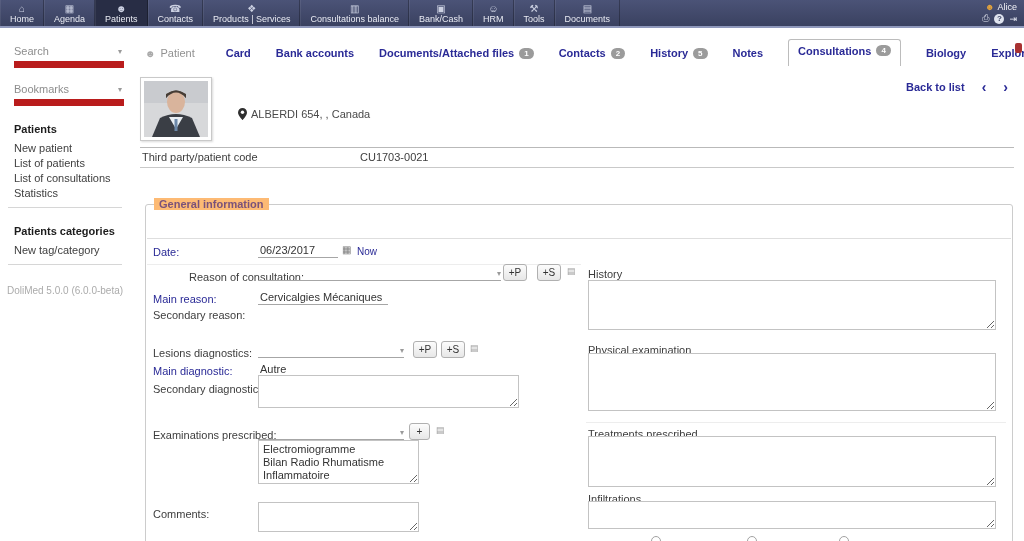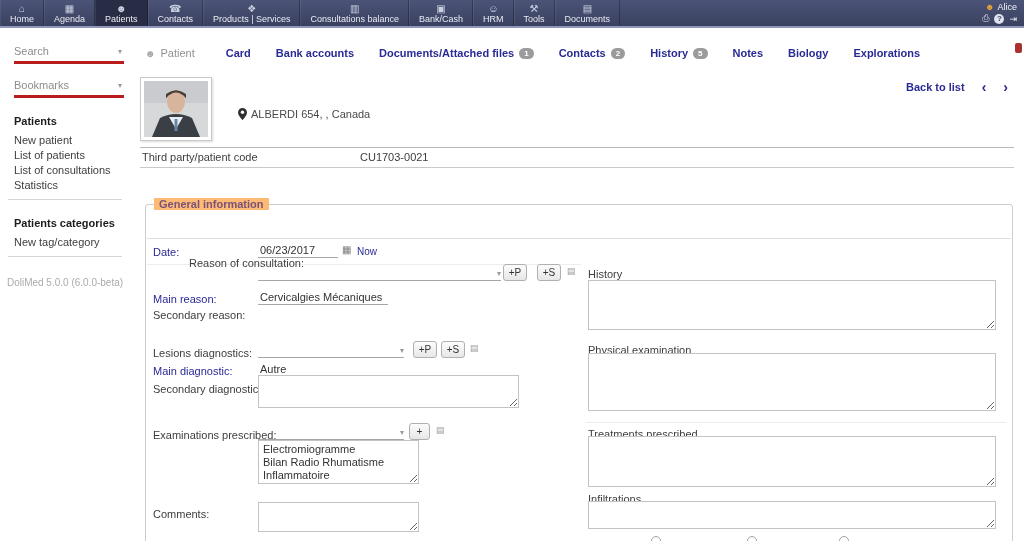--- a/index.html
+++ b/index.html
@@ -22,21 +22,21 @@
   .user-ic { color:#e2a33d; font-size:9px; }
   .sys-icons { display:flex; align-items:center; gap:5px; color:#e4e7f1; font-size:9px; }
   .help-circle { width:10px; height:10px; border-radius:50%; background:#dfe3ee; color:#3a4263;
     font-size:8px; line-height:10px; text-align:center; font-weight:bold; }
 
   
   .sidebar { position:absolute; left:0; top:30px; width:130px; bottom:0; background:#fff; }
   .logo { display:flex; align-items:center; gap:5px; margin:8px 0 0 26px; }
   .logo-txt { font-size:10px; font-weight:bold; color:#111; line-height:11px; }
   .side-select { display:flex; justify-content:space-between; align-items:center;
-    margin:13px 6px 0 14px; padding:2px 2px 4px 0; border-bottom:3px solid #b91c1c;
+    margin:13px 6px 0 14px; padding:2px 2px 4px 0; border-bottom:7px solid #b91c1c;
     color:#8d8d8d; font-size:11px; cursor:pointer; }
   .side-caret { color:#9a9a9a; font-size:8px; }
   .side-head { font-weight:bold; font-size:11px; color:#1c1c1c; margin:17px 0 5px 14px; }
   .side-link { font-size:11px; color:#404040; margin-left:14px; padding:1.5px 0; cursor:pointer; }
   .side-div { border-top:1px solid #d6d6d6; margin:7px 8px 0 8px; }
   .side-foot { color:#ababab; font-size:10px; text-align:center; margin-top:20px; }
 
   
   .main { position:absolute; left:130px; top:28px; right:0; bottom:0; }
 
@@ -203,20 +203,24 @@
           <span>Contacts</span>
           <span class="badge">2</span>
         </div>
       <div class="tab">
           <span>History</span>
           <span class="badge">5</span>
         </div>
       <div class="tab">
           <span>Notes</span>
         </div>
+      <div class="tab active">
+          <span>Consultations</span>
+          <span class="badge">4</span>
+        </div>
       <div class="tab">
           <span>Biology</span>
         </div>
       <div class="tab">
           <span>Explorations</span>
         </div>
 
     </div>
     <div class="edge-marker"></div>
 
@@ -254,21 +258,21 @@
       <div class="gfs-legend">General information</div>
 
       <div class="fs-hr"></div>
 
       <div class="lblb" style="left:7px; top:41px;">Date:</div>
       <input class="inp" style="left: 112px; top: 37px; width: 80px;" value="06/23/2017">
       <span class="cal-ic" style="left:196px; top:40px;">▦</span>
       <span class="now-link" style="left:211px; top:41px;">Now</span>
       <div class="row-sep" style="left:1px; top:59px; width:434px;"></div>
 
-      <div class="lbl" style="left:7px; top:52px;padding-left:36px;">Reason of consultation:</div>
+      <div class="lbl" style="left:7px; top:66px;padding-left:36px;">Reason of consultation:</div>
       <div class="sel" style="left:112px; top:61px; width:243px;">
         <span class="side-caret">▾</span>
       </div>
       <button class="btn" style="left:357px; top:59px;">+P</button>
       <button class="btn" style="left:391px; top:59px;">+S</button>
       <span class="mini-ic" style="left:421px; top:61px;">▤</span>
 
       <div class="lblb" style="left:7px; top:88px;">Main reason:</div>
       <input class="inp" style="left: 112px; top: 84px; width: 130px;" value="Cervicalgies Mécaniques">
 

